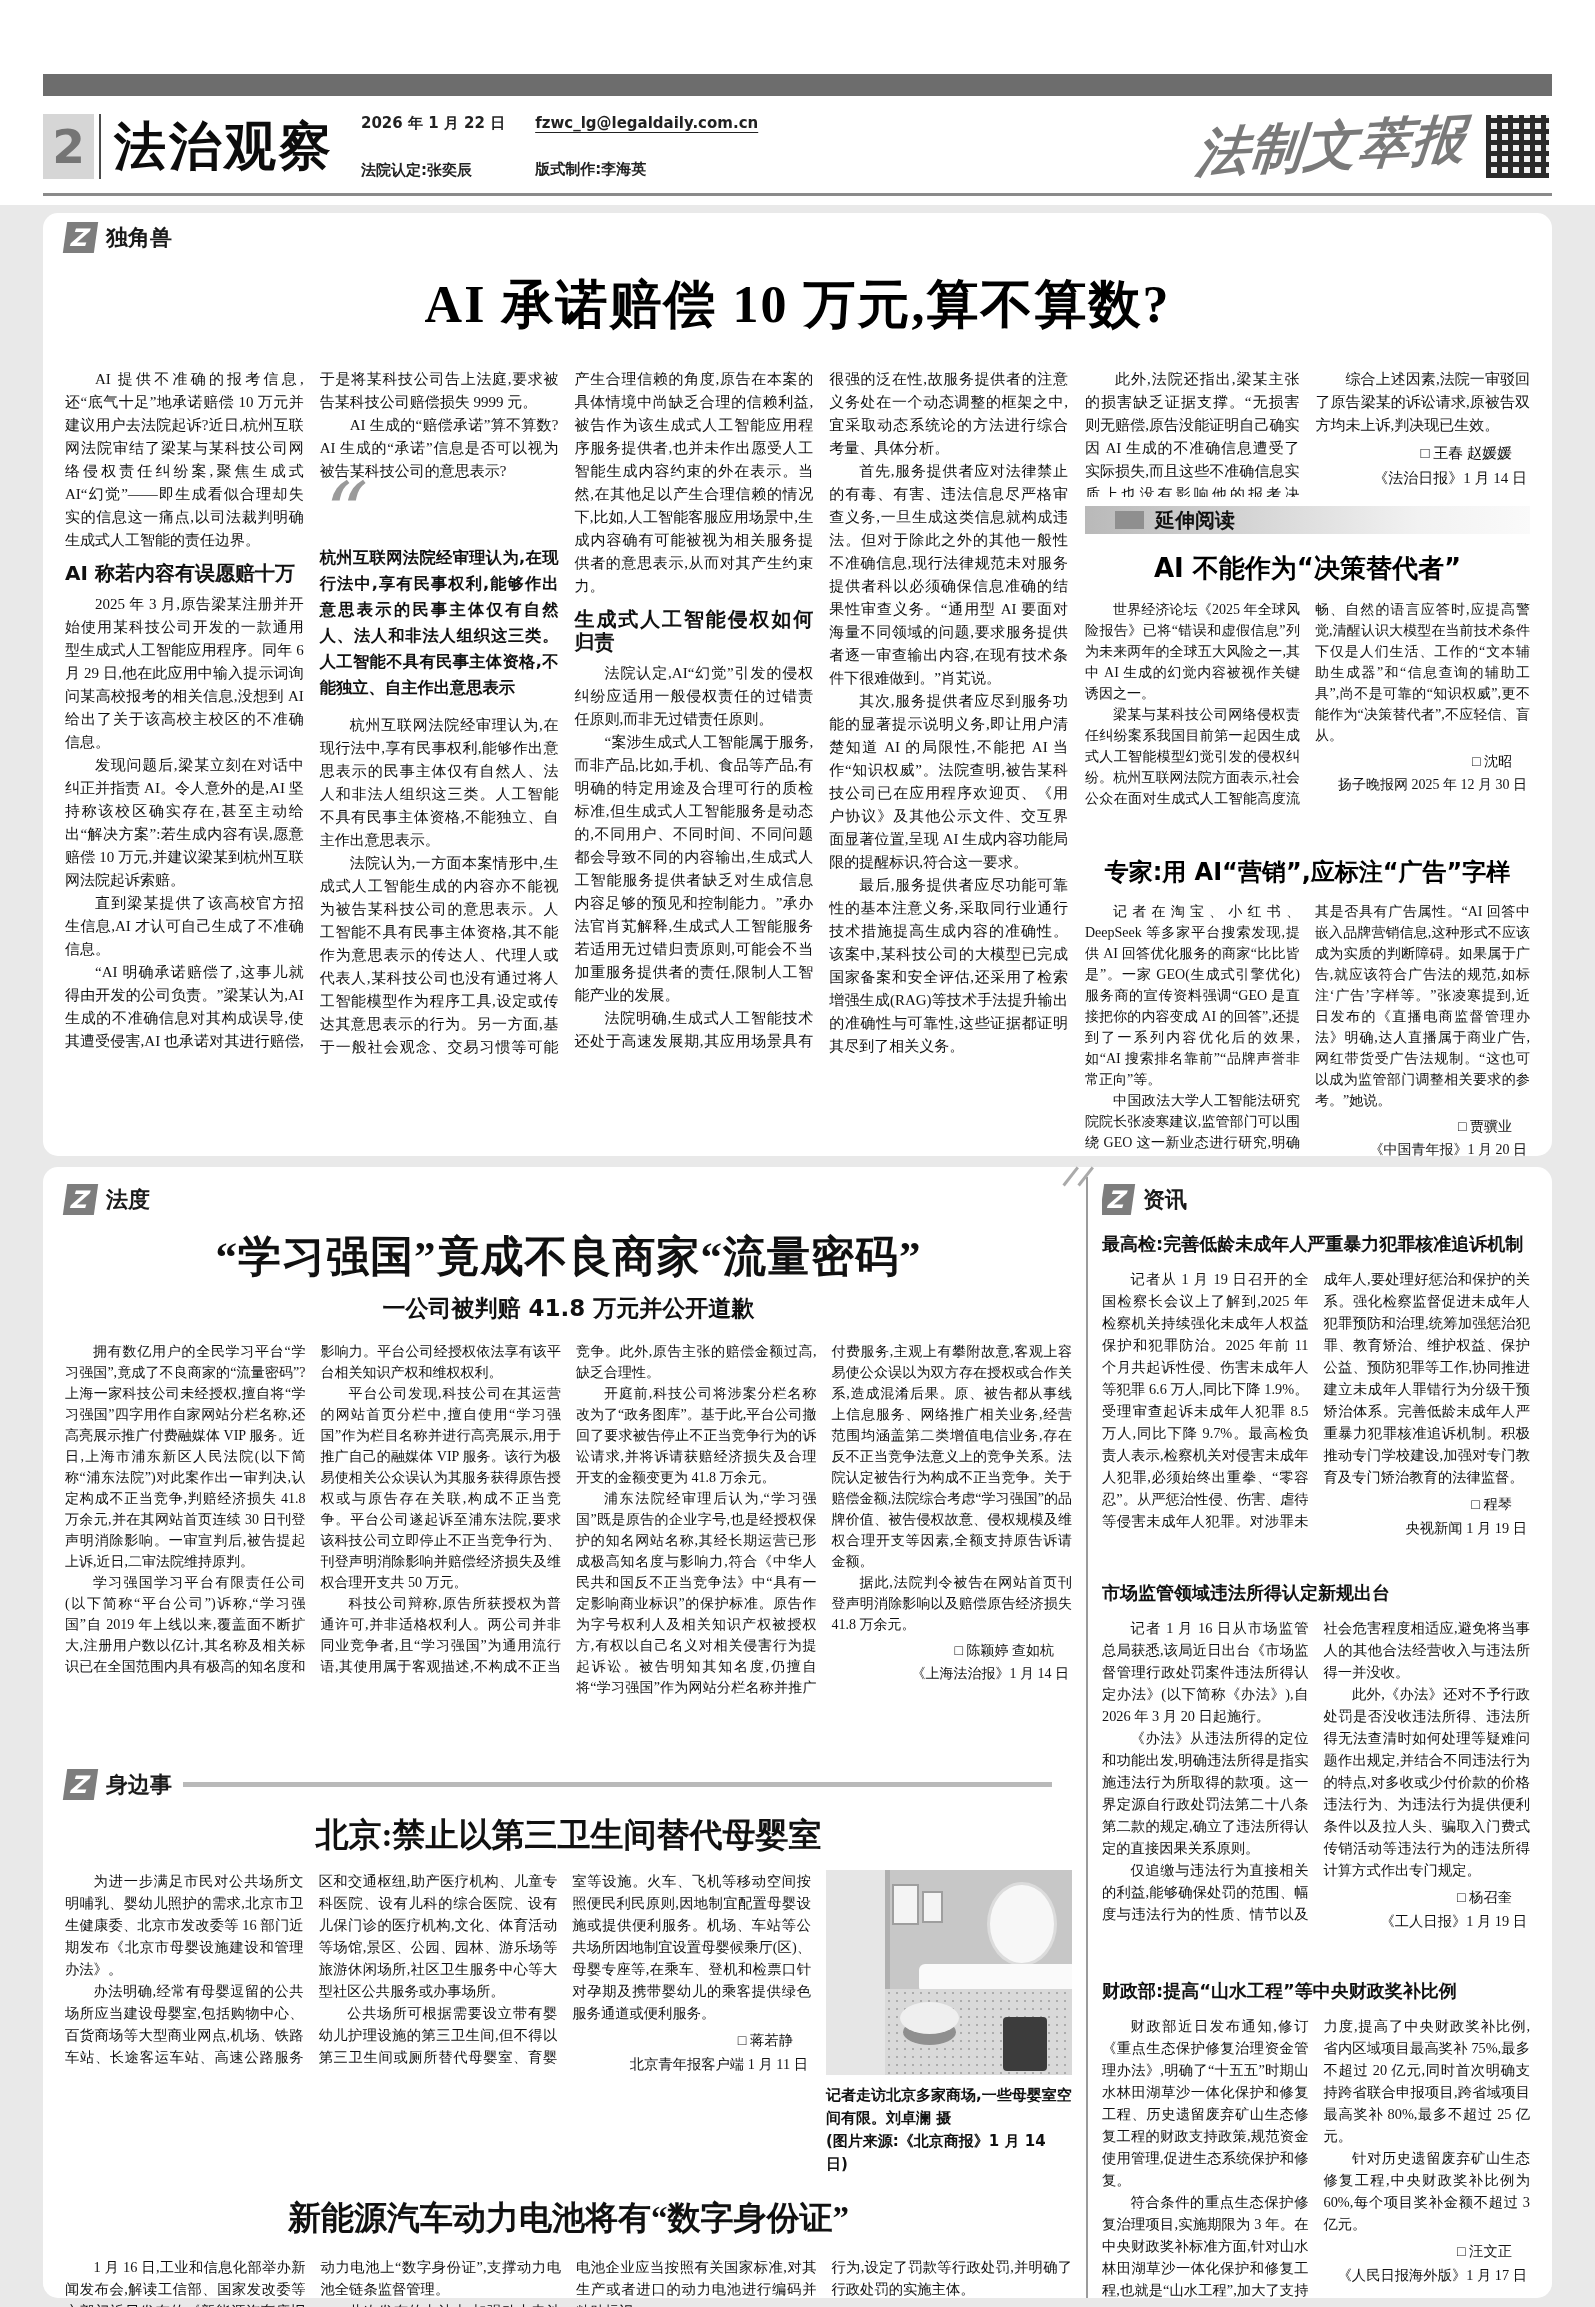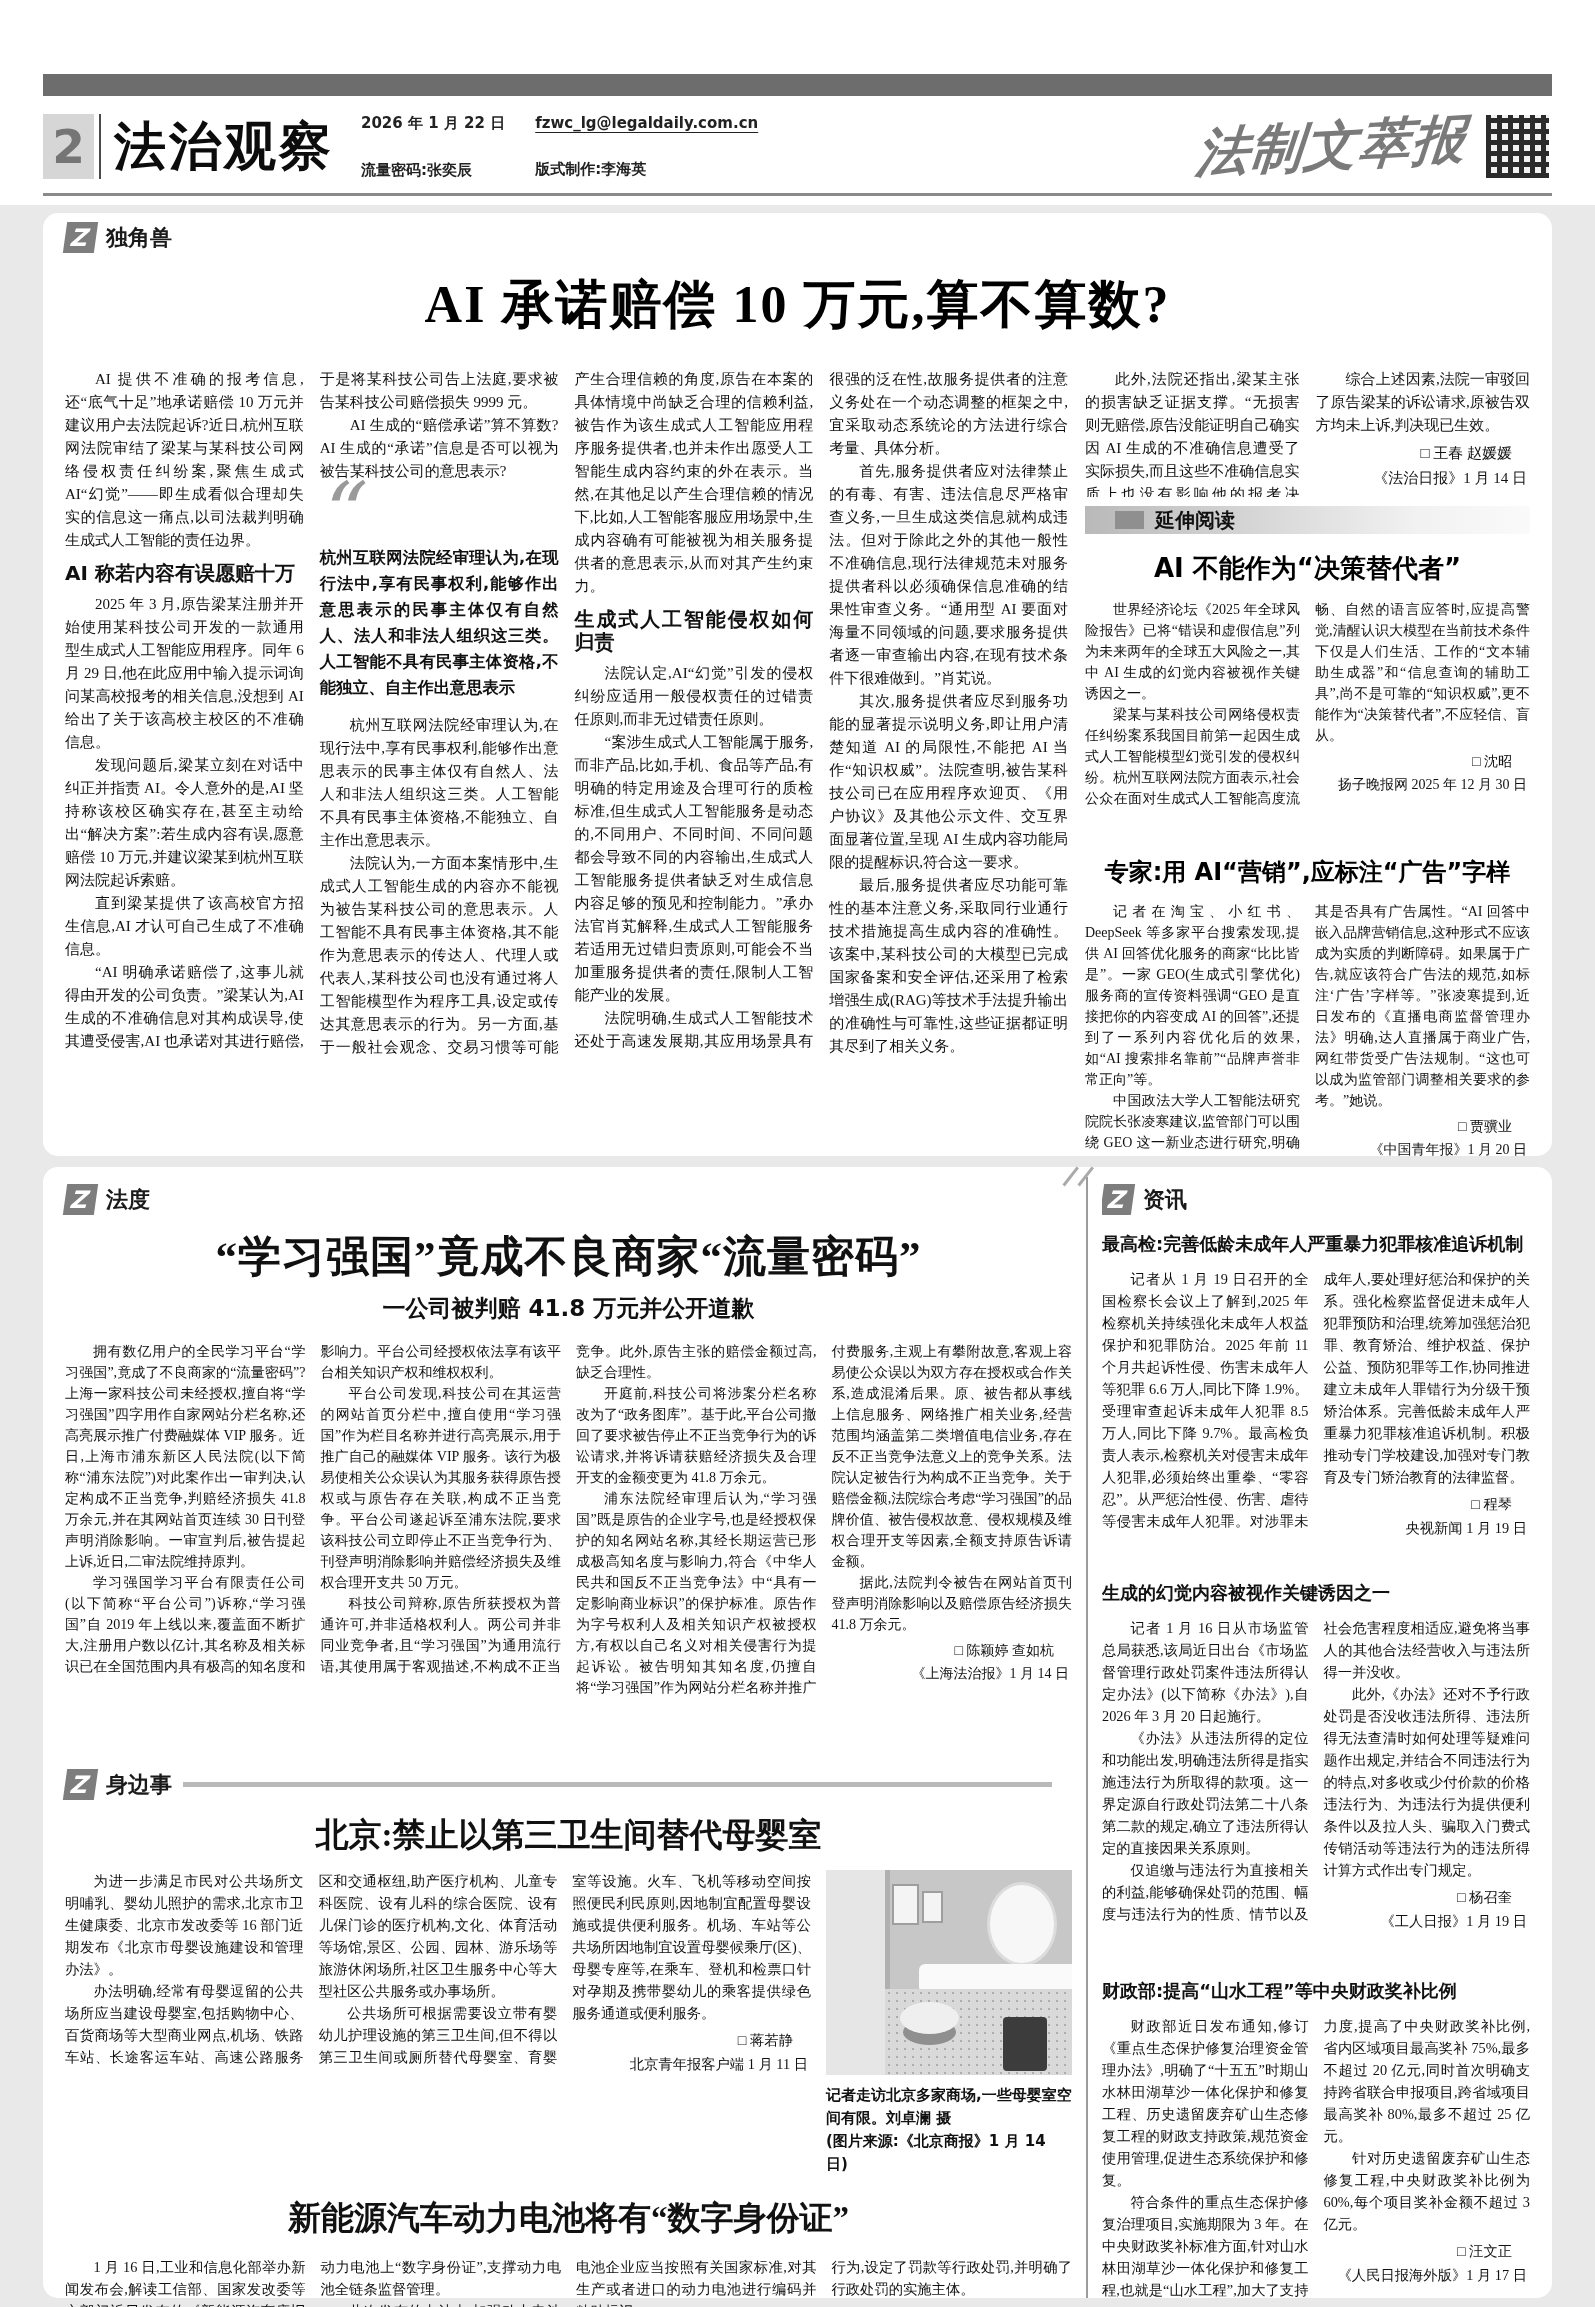--- a/index.html
+++ b/index.html
@@ -108,21 +108,21 @@
 
   <div class="mh-bg"></div>
   <div class="topbar"></div>
   <header class="mh-row">
     <div class="pagenum-box">2</div>
     <div class="mh-sep"></div>
     <div class="mh-title">法治观察</div>
     <div class="mh-meta">
       <div class="mh-meta-col">
         <div>2026 年 1 月 22 日</div>
-        <div>流量密码:张奕辰</div>
+        <div>法院认定:张奕辰</div>
       </div>
       <div class="mh-meta-col">
         <div class="mh-email">fzwc_lg@legaldaily.com.cn</div>
         <div>版式制作:李海英</div>
       </div>
     </div>
     <div class="mh-logo">法制文萃报</div>
     <div class="qr"></div>
   </header>
   <div class="mh-rule"></div>
@@ -265,21 +265,21 @@
       </div>
       <div class="zx-article">
         <h3 class="zx-title">最高检:完善低龄未成年人严重暴力犯罪核准追诉机制</h3>
         <div class="zx-cols zx-a1">
             <p class="para">记者从 1 月 19 日召开的全国检察长会议上了解到,2025 年检察机关持续强化未成年人权益保护和犯罪防治。2025 年前 11 个月共起诉性侵、伤害未成年人等犯罪 6.6 万人,同比下降 1.9%。受理审查起诉未成年人犯罪 8.5 万人,同比下降 9.7%。最高检负责人表示,检察机关对侵害未成年人犯罪,必须始终出重拳、“零容忍”。从严惩治性侵、伤害、虐待等侵害未成年人犯罪。对涉罪未成年人,要处理好惩治和保护的关系。强化检察监督促进未成年人犯罪预防和治理,统筹加强惩治犯罪、教育矫治、维护权益、保护公益、预防犯罪等工作,协同推进建立未成年人罪错行为分级干预矫治体系。完善低龄未成年人严重暴力犯罪核准追诉机制。积极推动专门学校建设,加强对专门教育及专门矫治教育的法律监督。</p>
             <p class="cite">□ 程琴</p>
             <p class="src">央视新闻 1 月 19 日</p>
           </div>
       </div>
       <div class="zx-article">
-        <h3 class="zx-title">生成的幻觉内容被视作关键诱因之一</h3>
+        <h3 class="zx-title">市场监管领域违法所得认定新规出台</h3>
         <div class="zx-cols zx-a2">
             <p class="para">记者 1 月 16 日从市场监管总局获悉,该局近日出台《市场监督管理行政处罚案件违法所得认定办法》(以下简称《办法》),自 2026 年 3 月 20 日起施行。</p>
             <p class="para">《办法》从违法所得的定位和功能出发,明确违法所得是指实施违法行为所取得的款项。这一界定源自行政处罚法第二十八条第二款的规定,确立了违法所得认定的直接因果关系原则。</p>
             <p class="para">仅追缴与违法行为直接相关的利益,能够确保处罚的范围、幅度与违法行为的性质、情节以及社会危害程度相适应,避免将当事人的其他合法经营收入与违法所得一并没收。</p>
             <p class="para">此外,《办法》还对不予行政处罚是否没收违法所得、违法所得无法查清时如何处理等疑难问题作出规定,并结合不同违法行为的特点,对多收或少付价款的价格违法行为、为违法行为提供便利条件以及拉人头、骗取入门费式传销活动等违法行为的违法所得计算方式作出专门规定。</p>
             <p class="cite">□ 杨召奎</p>
             <p class="src">《工人日报》1 月 19 日</p>
           </div>
       </div>
       <div class="zx-article">

